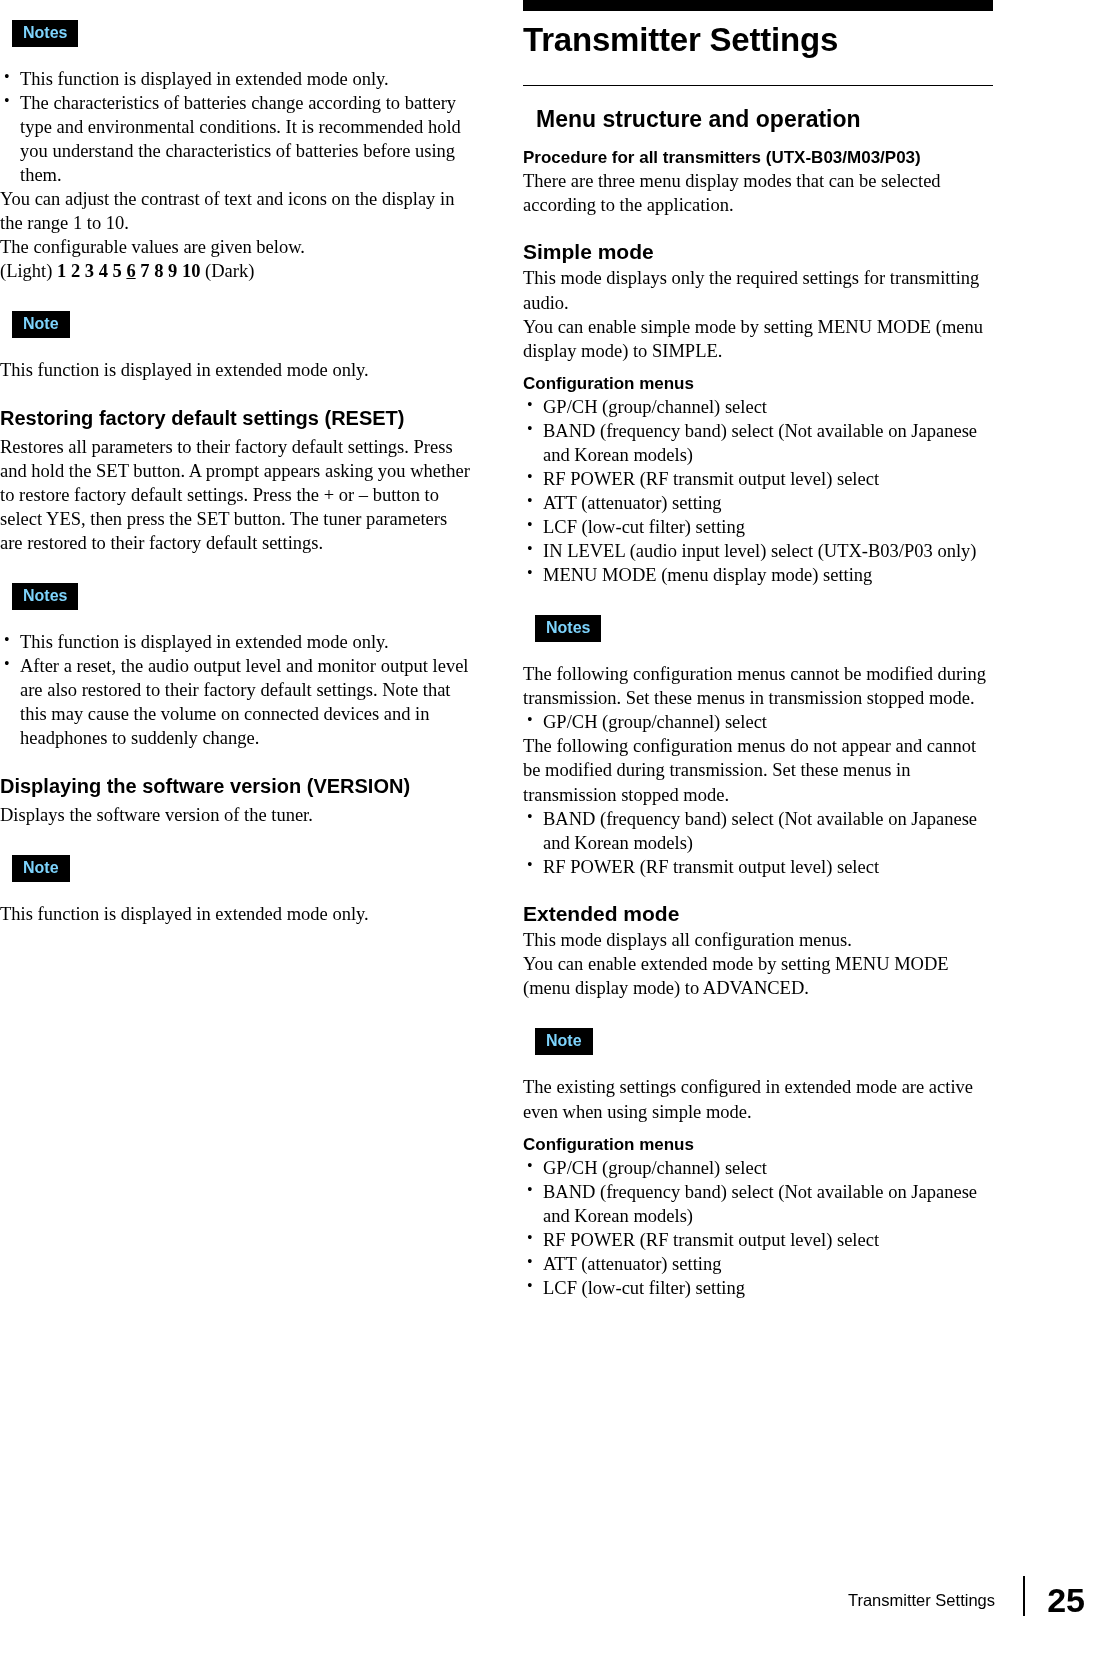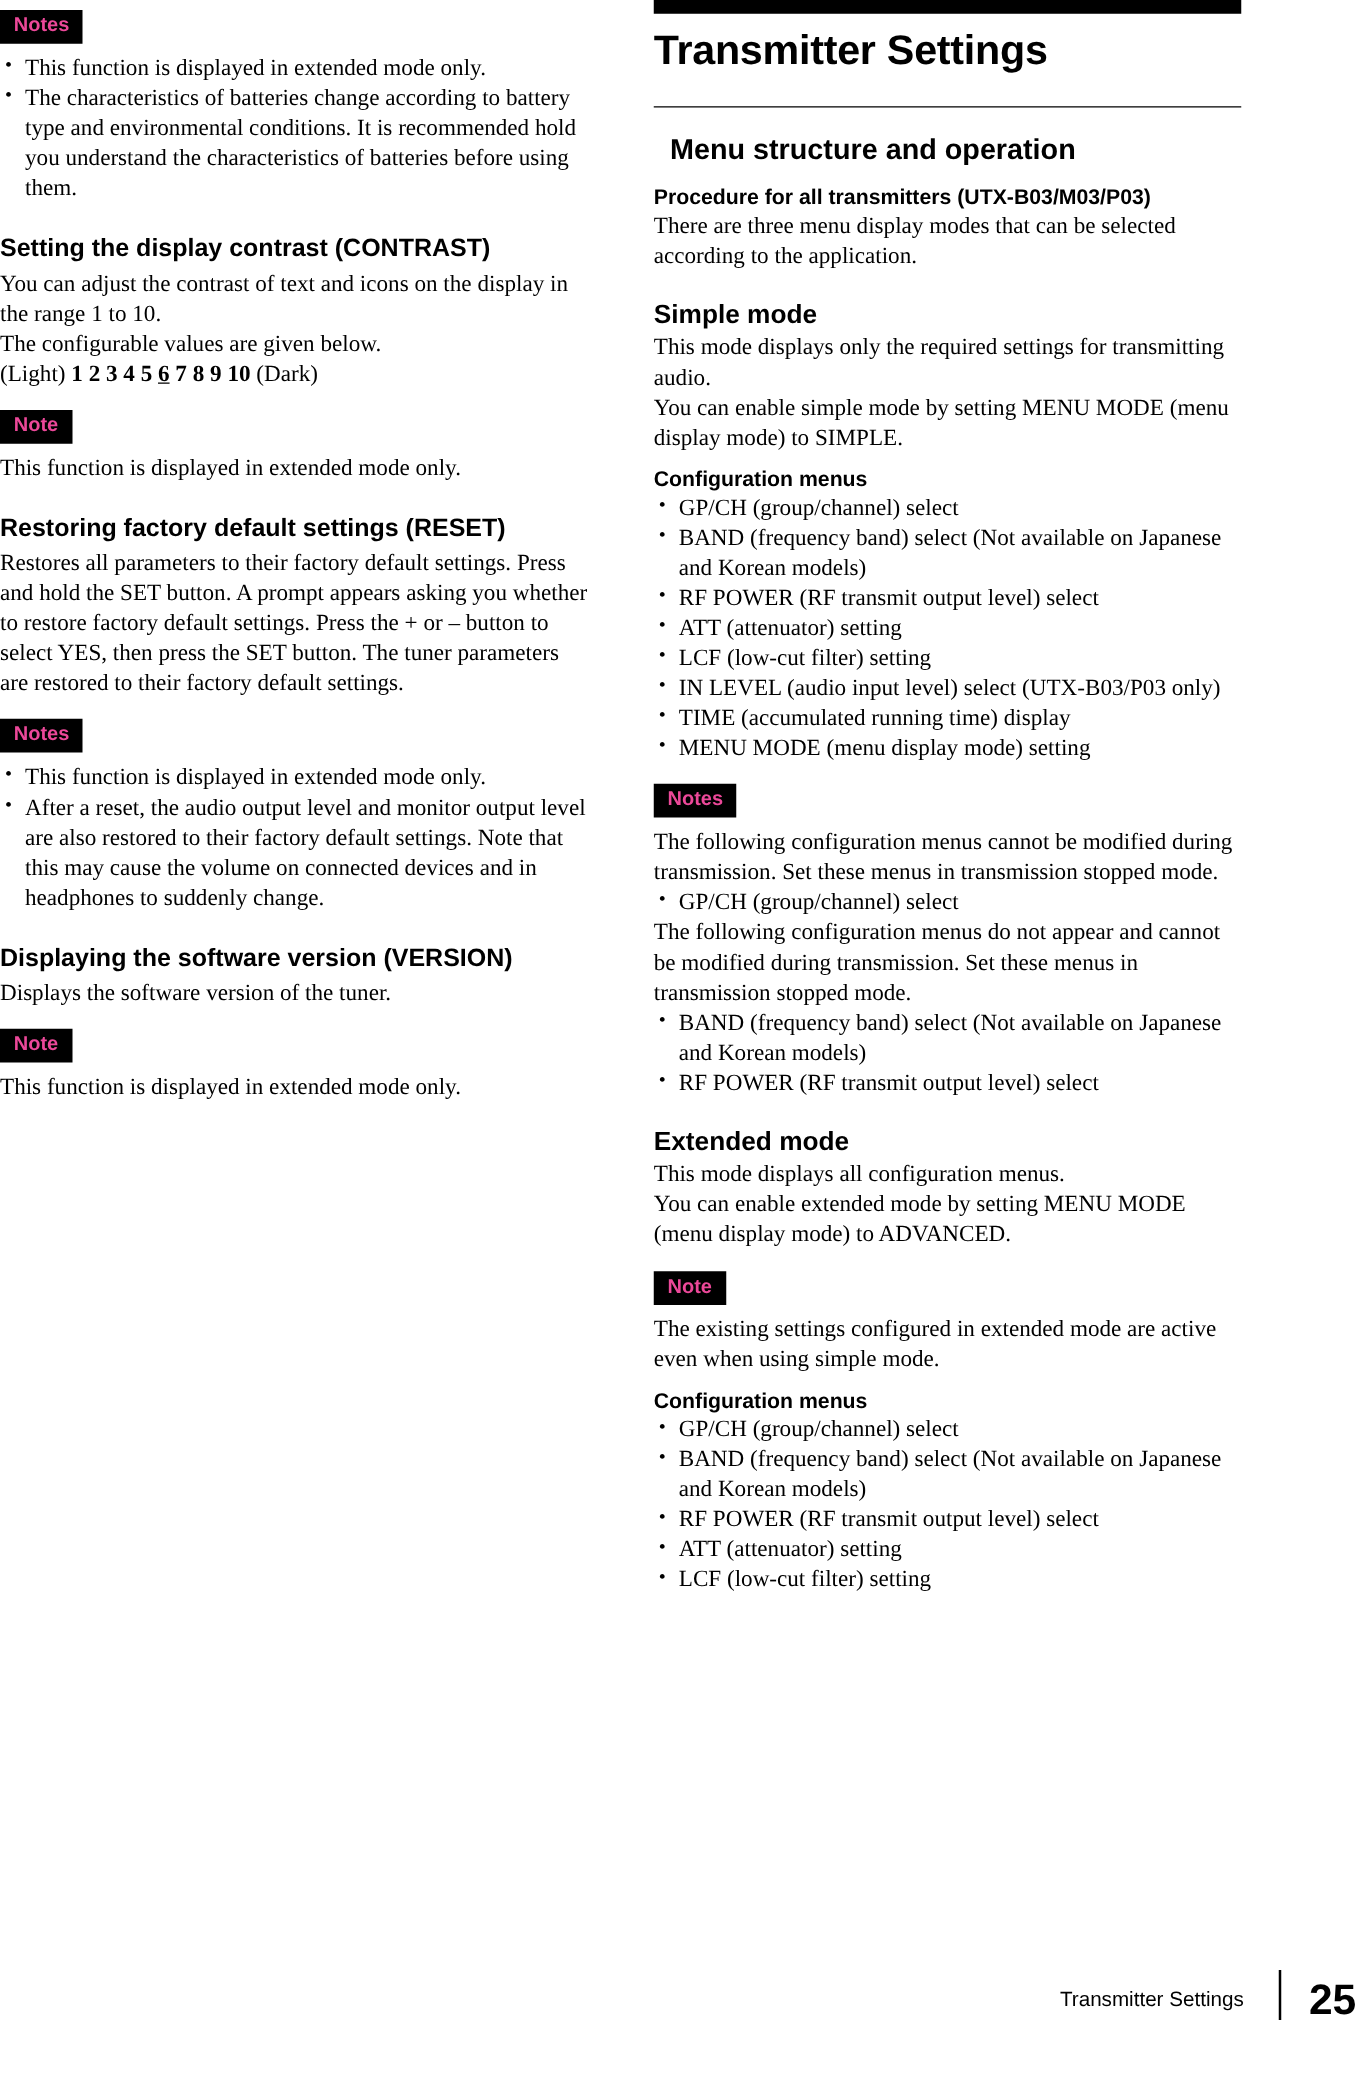--- a/index.html
+++ b/index.html
@@ -89,27 +89,27 @@
     margin: 0 0 0 0;
     text-align: left;
   }
   p.body + p.body { margin-top: 0; }
   .gap-m { height: 16px; }
 
   
   .badge {
     display: inline-block;
     background: #000;
-    color: #ec4899;
+    color: #7dd3fc;
     font-family: "Liberation Sans", sans-serif;
     font-weight: bold;
     font-size: 16px;
     line-height: 1;
     padding: 5px 11px 6px 11px;
-    margin: 0;
+    margin: 12px;
   }
   .badge-wrap { margin: 0 0 8px 0; }
 
   
   ul.bullets {
     list-style: none;
     margin: 0;
     padding: 0;
   }
   ul.bullets li {
@@ -171,21 +171,20 @@
 
     <div class="badge-wrap">
       <span class="badge">Notes</span>
     </div>
 
     <ul class="bullets">
       <li>This function is displayed in extended mode only.</li>
       <li>The characteristics of batteries change according to battery type and environmental conditions. It is recommended hold you understand the characteristics of batteries before using them.</li>
     </ul>
 
-    <h3 class="heading-serif">Setting the display contrast (CONTRAST)</h3>
 
     <p class="body">You can adjust the contrast of text and icons on the display in the range 1 to 10.</p>
     <p class="body">The configurable values are given below.</p>
     <p class="body"><span>(Light) </span><span class="bold">1 2 3 4 5 </span><span class="bold uline">6</span><span class="bold"> 7 8 9 10</span><span> (Dark)</span></p>
 
     <div class="gap-m"></div>
     <div class="badge-wrap">
       <span class="badge">Note</span>
     </div>
     <p class="body">This function is displayed in extended mode only.</p>
@@ -229,21 +228,20 @@
     <p class="body">You can enable simple mode by setting MENU MODE (menu display mode) to SIMPLE.</p>
 
     <h3 class="sub">Configuration menus</h3>
     <ul class="bullets">
       <li>GP/CH (group/channel) select</li>
       <li>BAND (frequency band) select (Not available on Japanese and Korean models)</li>
       <li>RF POWER (RF transmit output level) select</li>
       <li>ATT (attenuator) setting</li>
       <li>LCF (low-cut filter) setting</li>
       <li>IN LEVEL (audio input level) select (UTX-B03/P03 only)</li>
-      <li>TIME (accumulated running time) display</li>
       <li>MENU MODE (menu display mode) setting</li>
     </ul>
 
     <div class="gap-m"></div>
     <div class="badge-wrap">
       <span class="badge">Notes</span>
     </div>
     <p class="body">The following configuration menus cannot be modified during transmission. Set these menus in transmission stopped mode.</p>
     <ul class="bullets">
       <li>GP/CH (group/channel) select</li>

